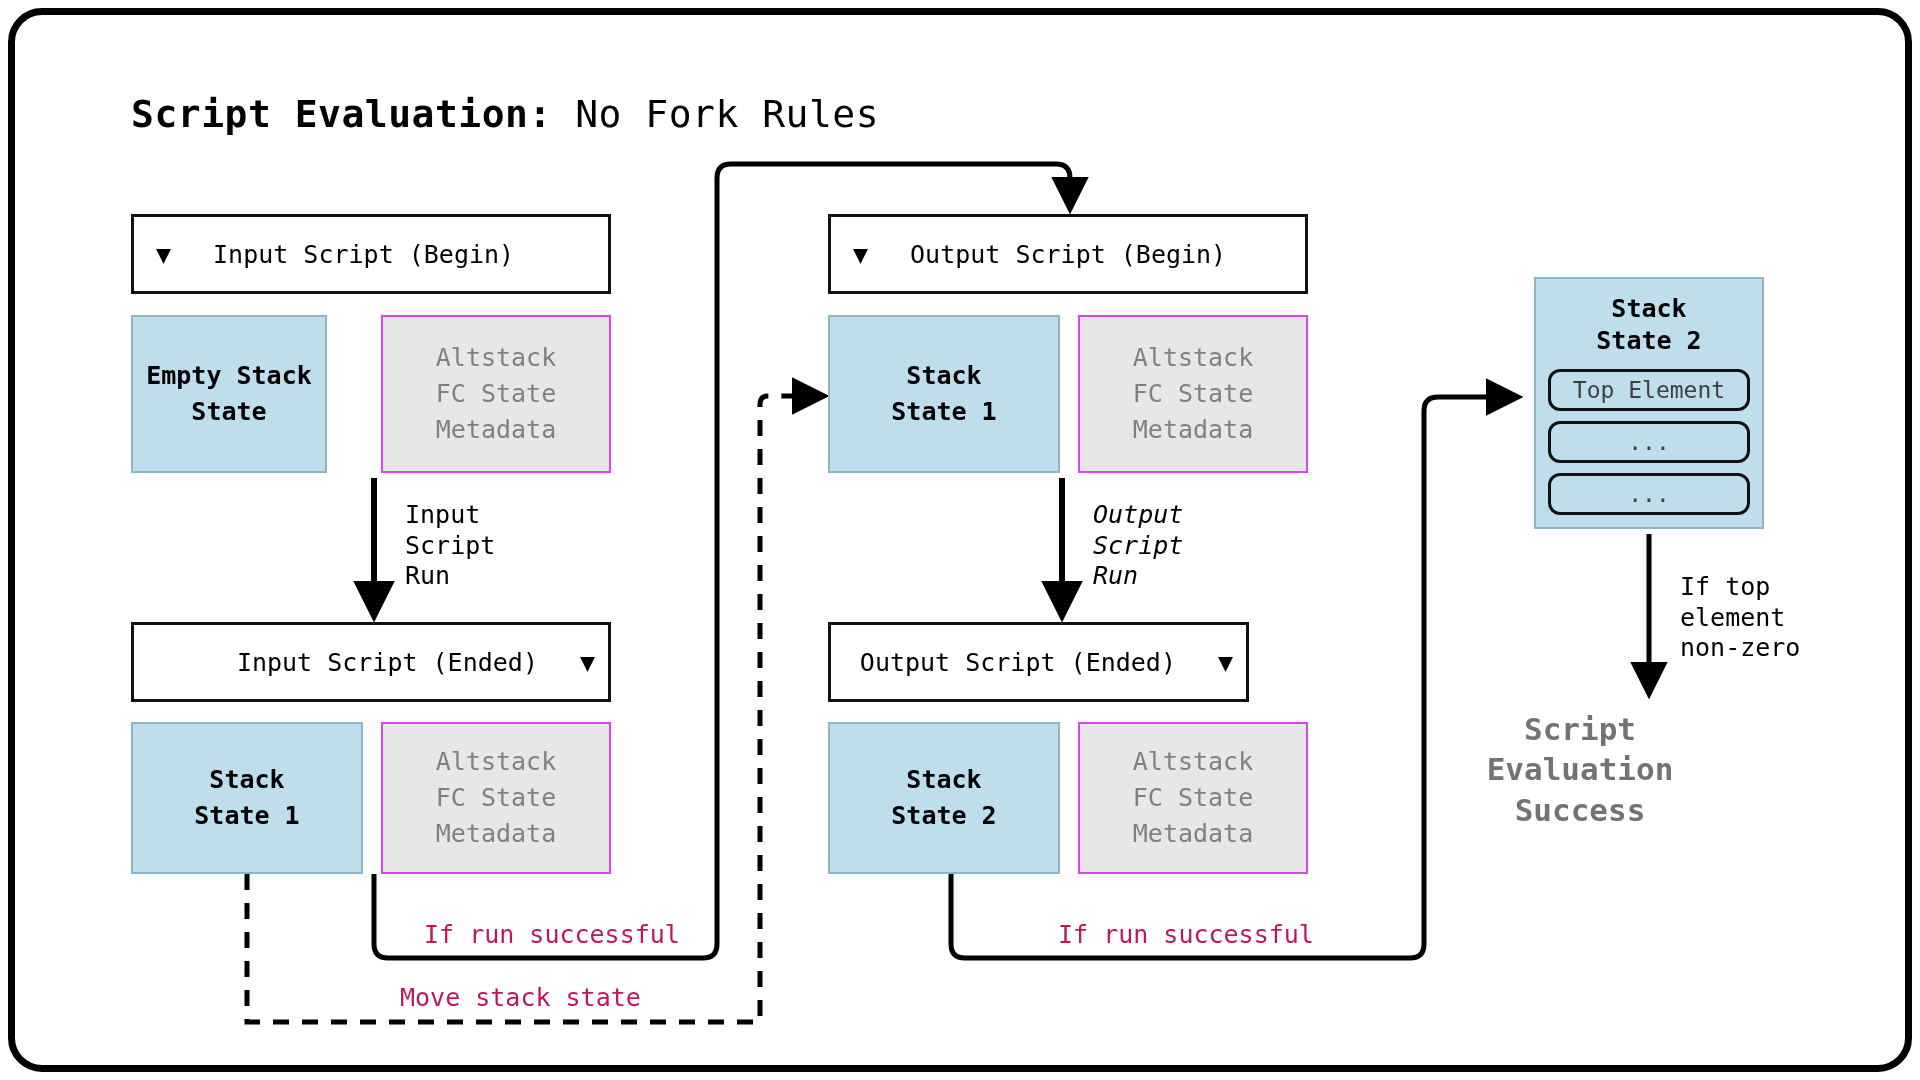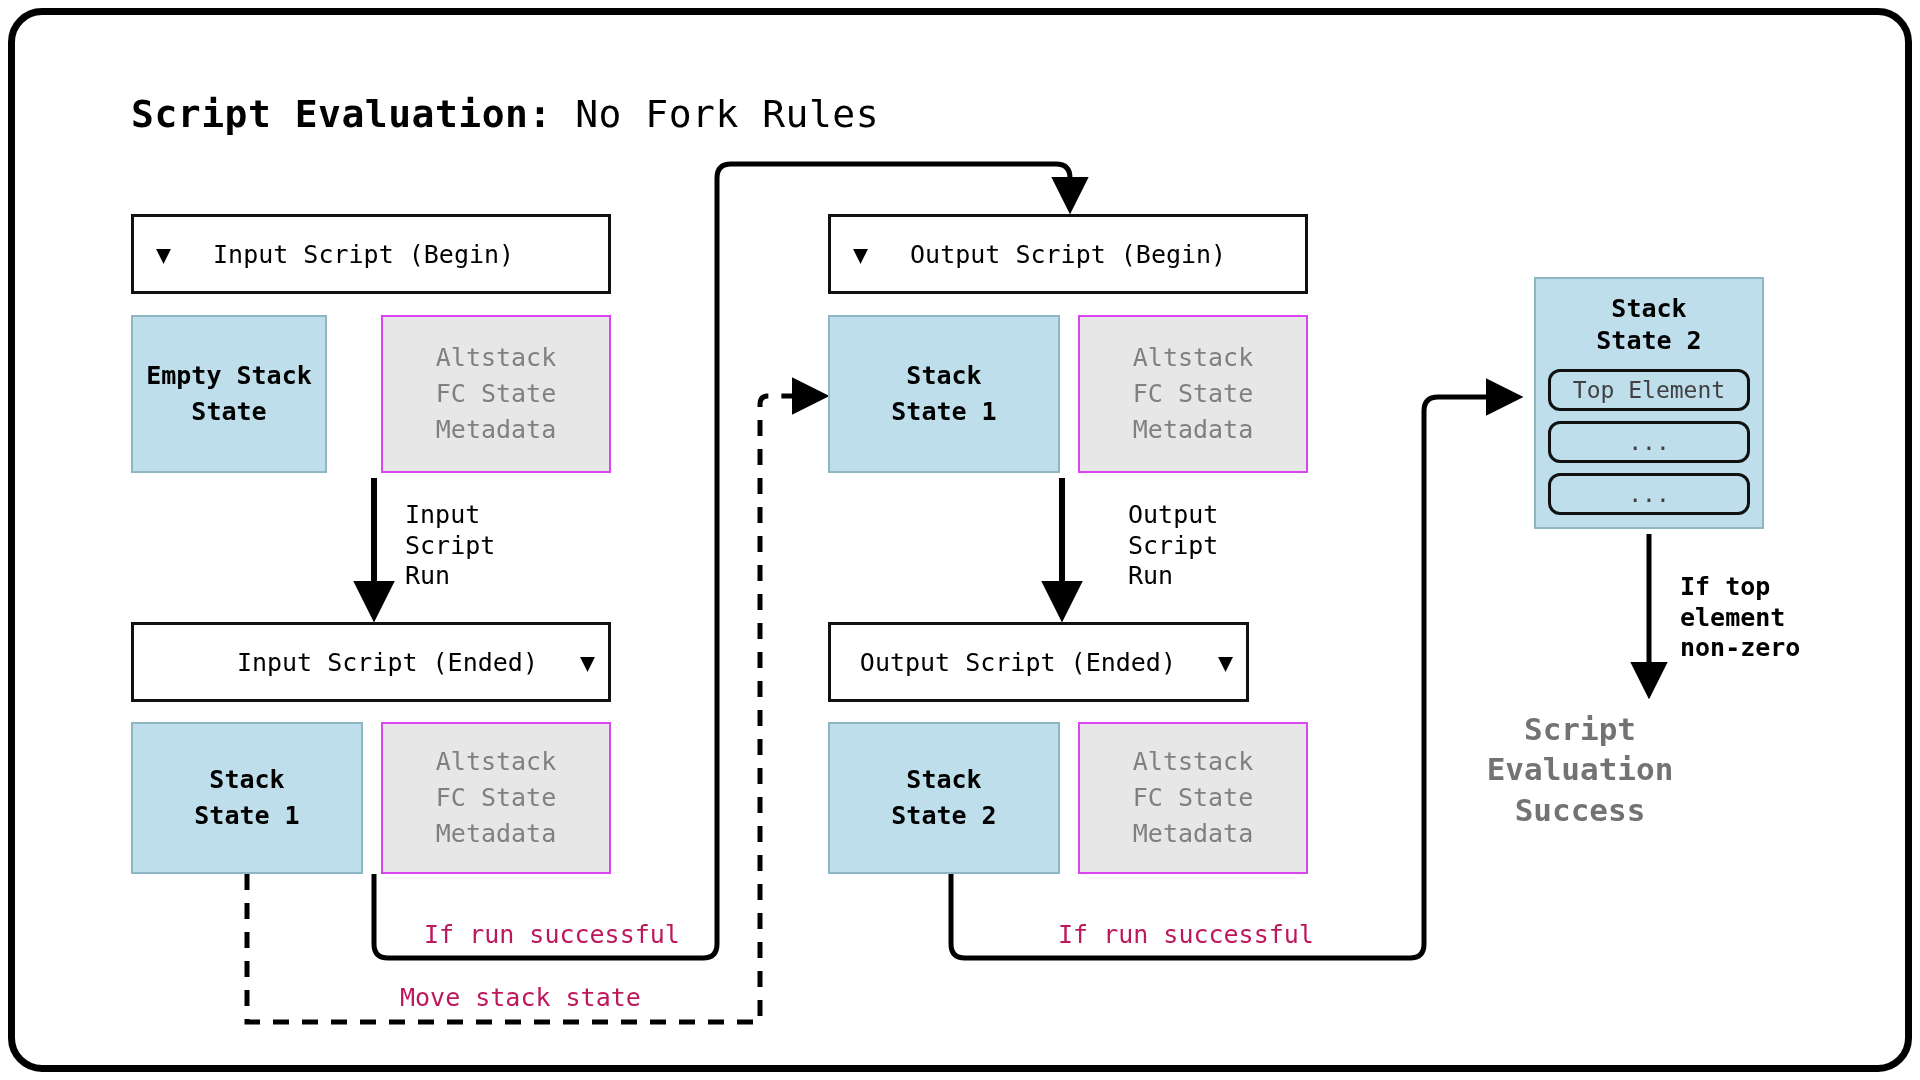--- a/index.html
+++ b/index.html
@@ -232,21 +232,21 @@
     <span>Output Script (Begin)</span>
   </div>
 
   <div class="state-box blue" style="left:828px; top:315px; width:232px; height:158px;">Stack
 State 1</div>
 
   <div class="state-box gray" style="left:1078px; top:315px; width:230px; height:158px;">Altstack
 FC State
 Metadata</div>
 
-  <div class="edge-label" style="left:1128px; top:500px;">Output
+  <div class="edge-label" style="left:1093px; top:500px;font-style:italic;">Output
 Script
 Run</div>
 
   <div class="script-header right-caret" style="left:828px; top:622px; width:421px; height:80px;">
     <span>Output Script (Ended)</span>
     <span class="caret">▼</span>
   </div>
 
   <div class="state-box blue" style="left:828px; top:722px; width:232px; height:152px;">Stack
 State 2</div>
@@ -262,20 +262,20 @@
   <div class="wire-label" style="left:1058px; top:920px;">If run successful</div>
 
   <div id="stack-panel">
     <div class="panel-title">Stack
 State 2</div>
     <div class="pill">Top Element</div>
     <div class="pill">...</div>
     <div class="pill">...</div>
   </div>
 
-  <div class="edge-label" style="left:1680px; top:572px;font-weight:bold;">If top
+  <div class="edge-label" style="left:1680px; top:572px;">If top
 element
 non-zero</div>
 
   <div id="success-text">Script Evaluation
 Success</div>
 
 </div>
 
 </body></html>

